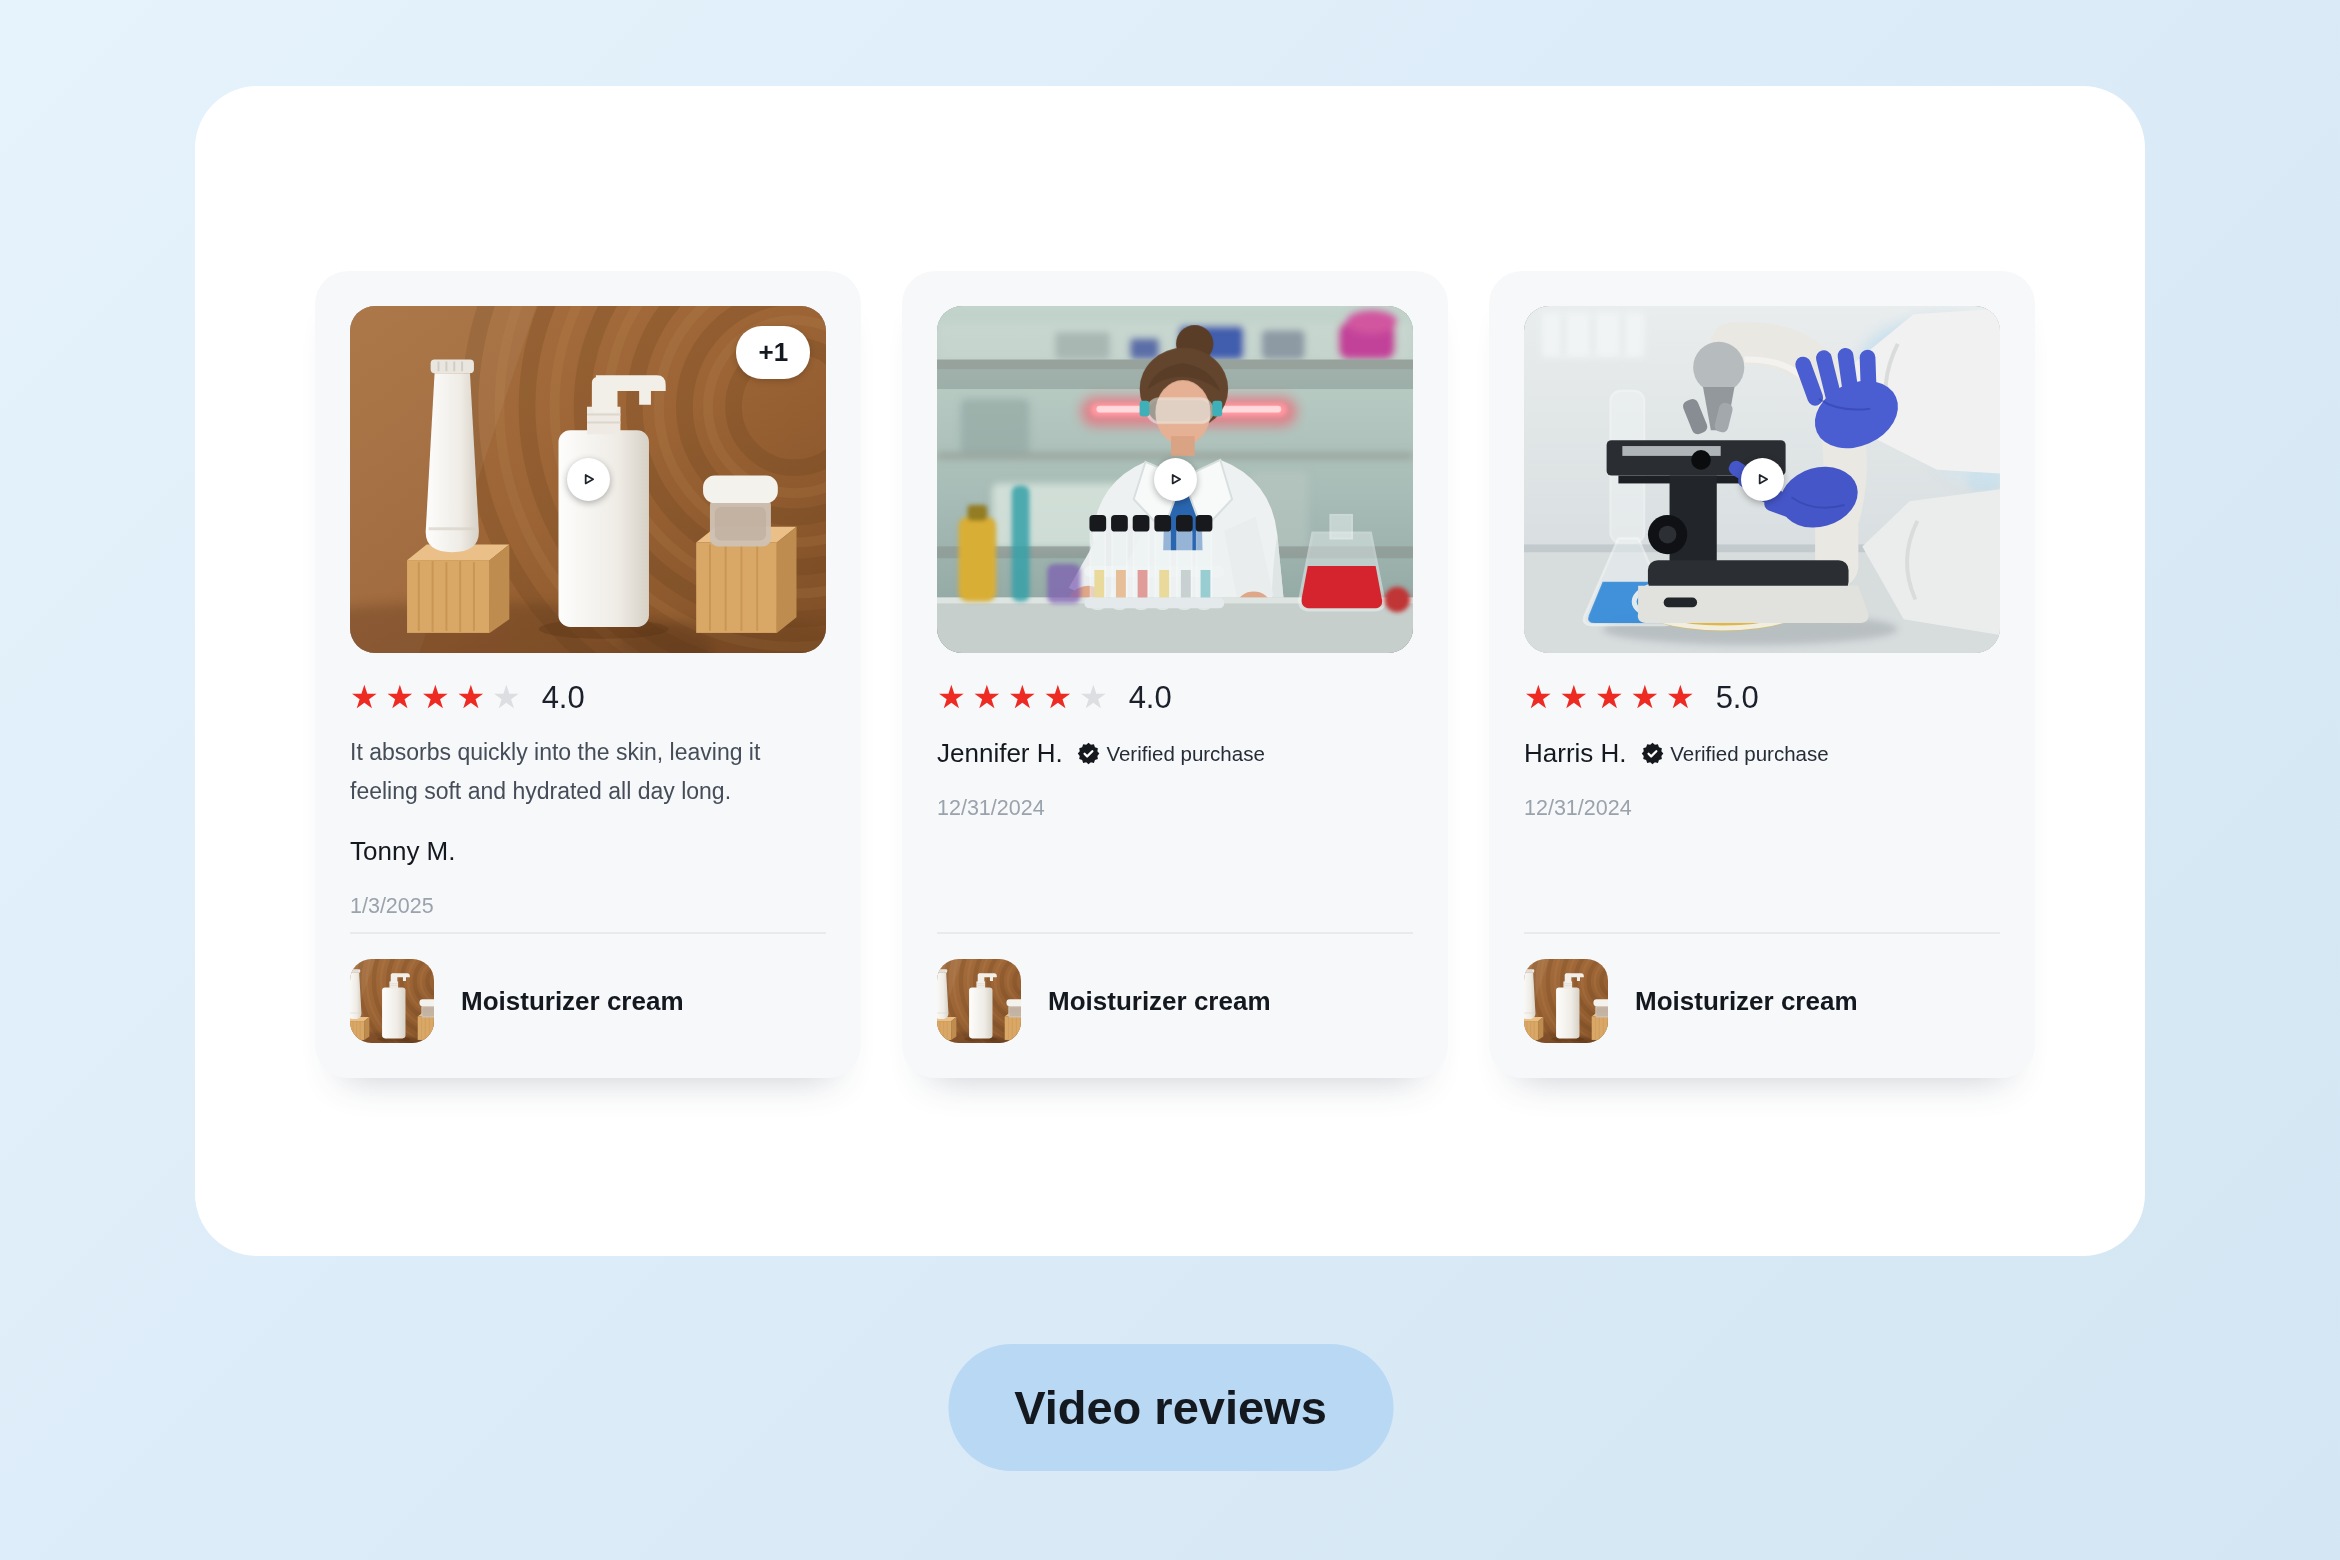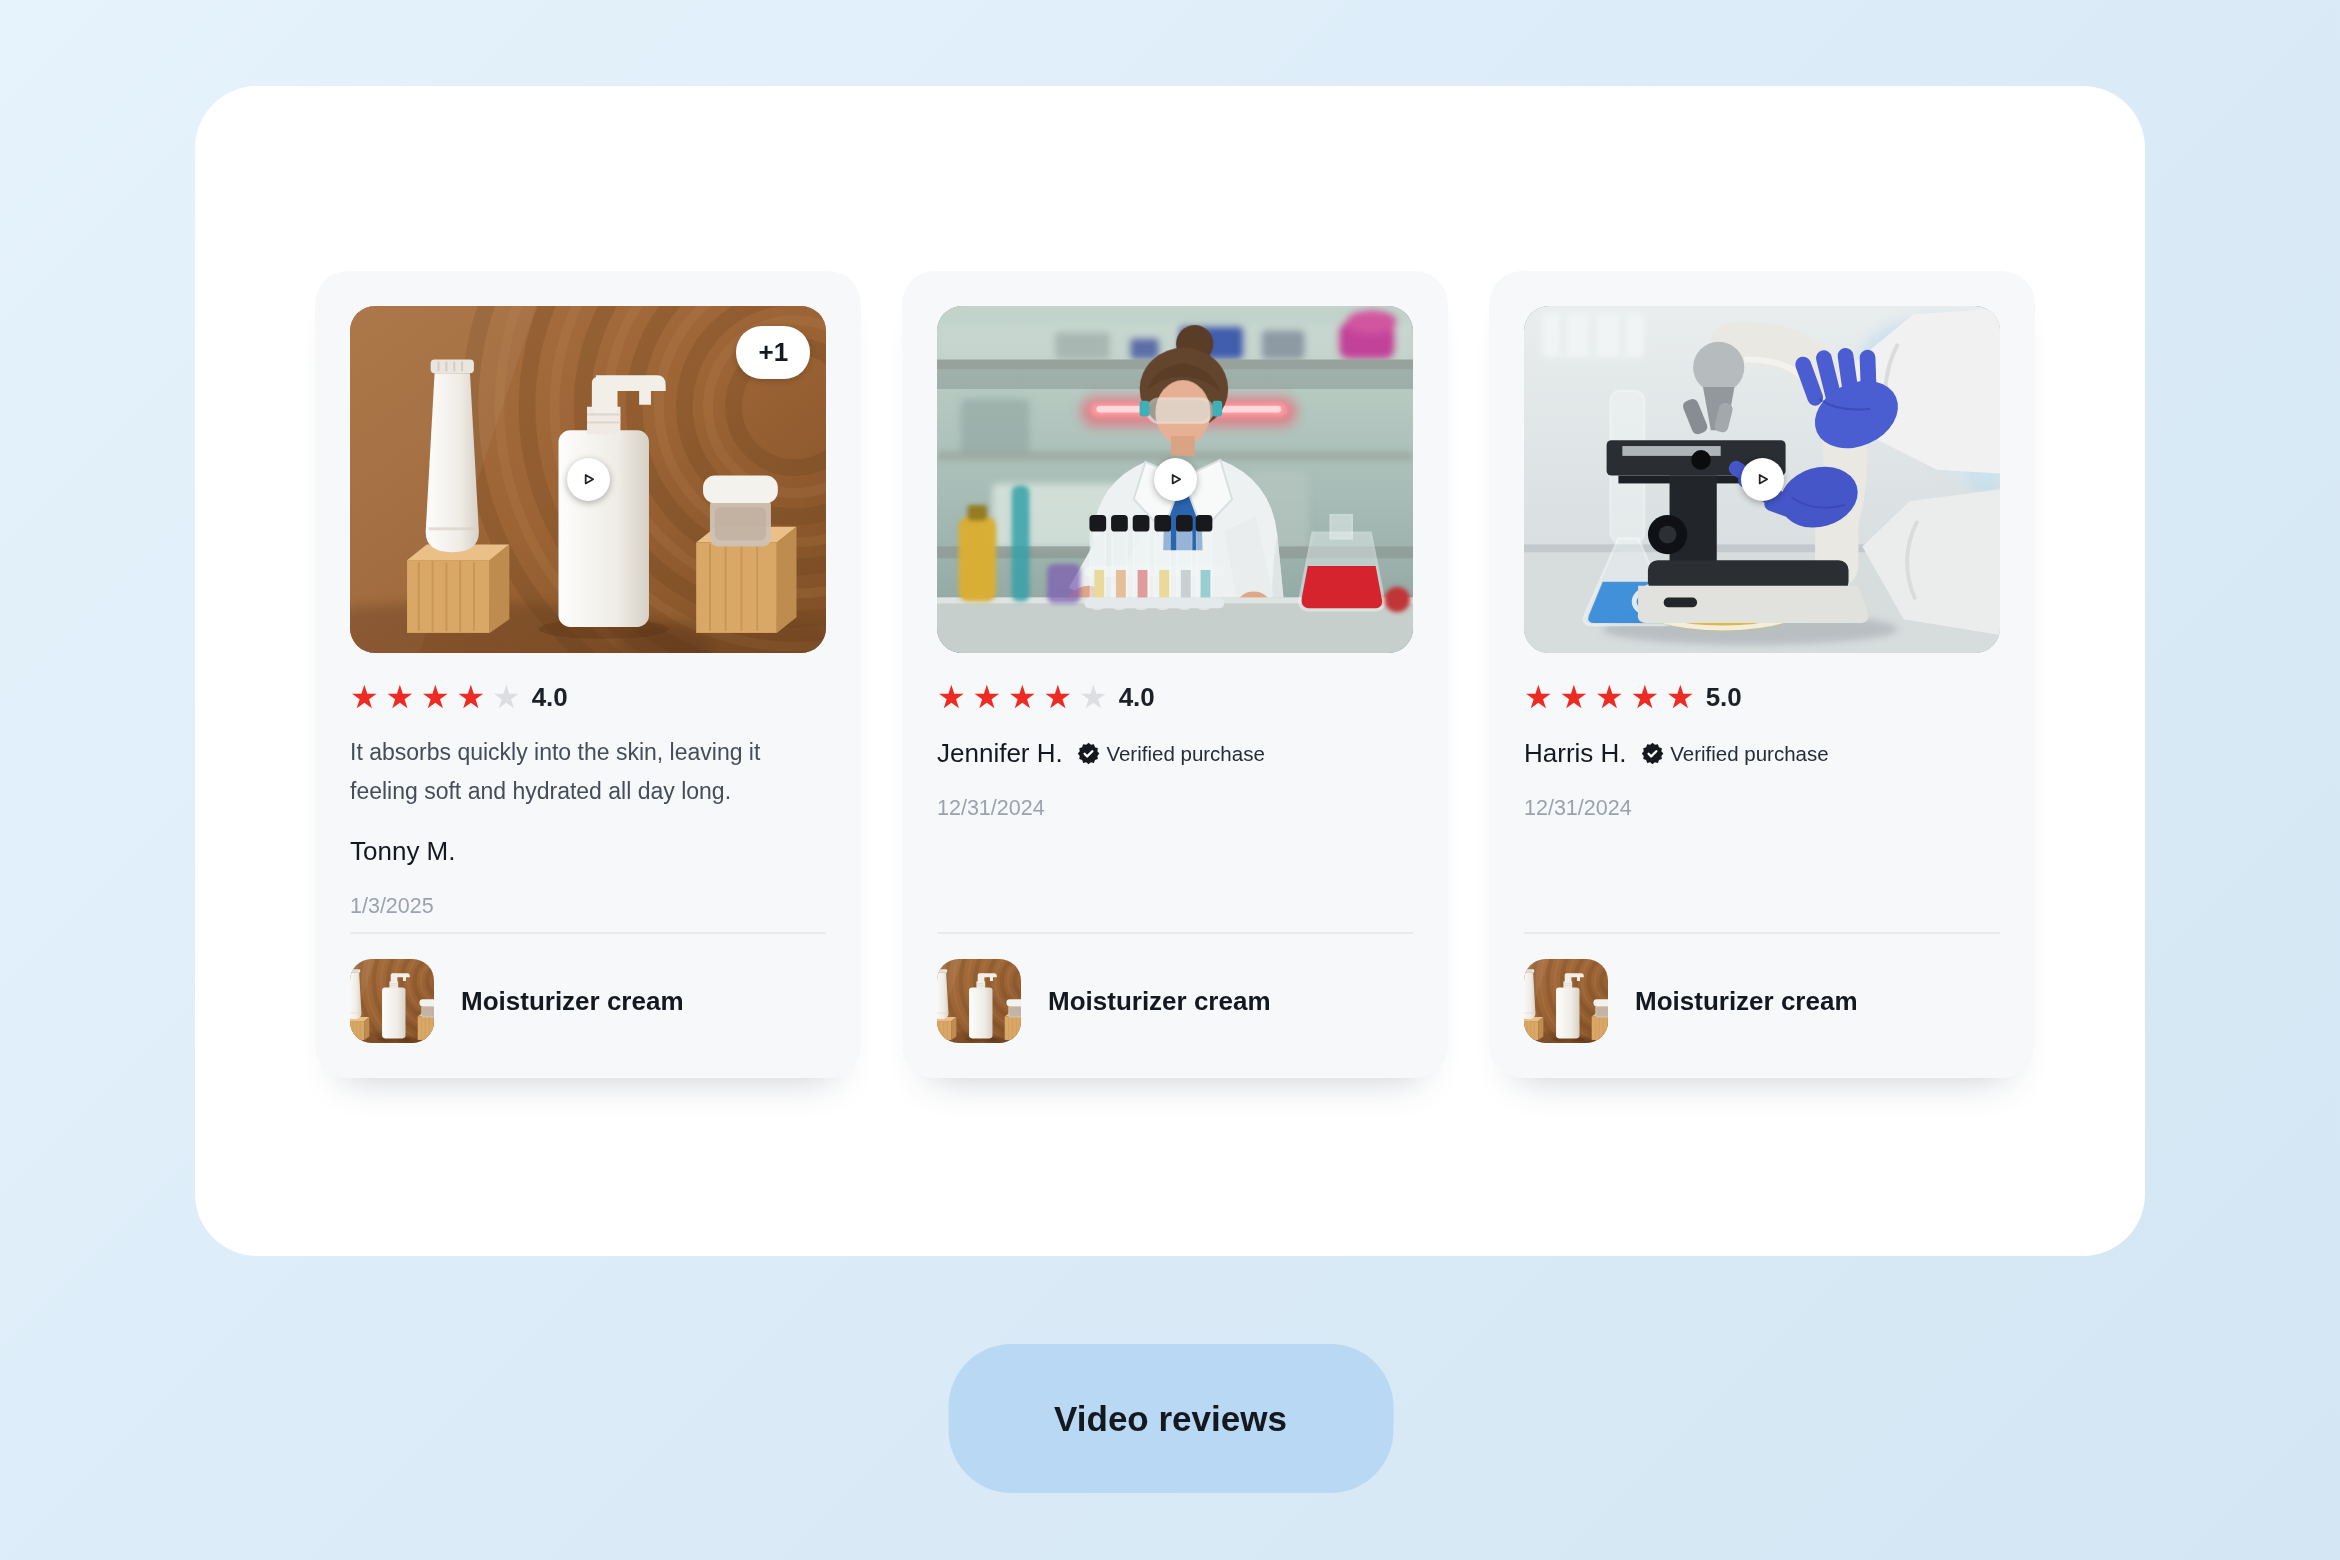--- a/index.html
+++ b/index.html
@@ -26,38 +26,38 @@
   .play path{fill:none;stroke:#20242b;stroke-width:1.9;stroke-linejoin:round;}
   .more-badge{
     position:absolute;top:19.5px;right:15.6px;min-width:74px;height:53px;box-sizing:border-box;padding:0 17.6px;
     background:#ffffff;border-radius:26px;display:flex;align-items:center;justify-content:center;
     font-size:26px;font-weight:700;color:#14181f;box-shadow:0 2px 7.8px rgba(0,0,0,.18);cursor:pointer;
   }
   .stars-row{display:flex;align-items:center;margin-top:29px;height:31px;flex:none;}
   .stars{display:flex;gap:6.8px;}
   .star{font-size:32px;line-height:31px;color:#ee2b23;}
   .star.empty{color:#dcdee1;}
-  .rating{margin-left:11px;font-size:26px;font-weight:700;color:#1b202a;}
+  .rating{margin-left:21px;font-size:31px;font-weight:400;color:#1b202a;}
   .review-text{margin:19.5px 0 0;font-size:23px;line-height:39px;color:#454d59;flex:none;}
   .author-row{margin-top:25px;display:flex;align-items:center;gap:13.7px;flex:none;}
   .author{font-size:26px;font-weight:400;color:#14181f;}
   .verified{display:flex;align-items:center;gap:5px;}
   .seal{width:25px;height:25px;flex:none;}
   .verified-label{font-size:20.5px;font-weight:500;color:#272d37;}
   .date{margin-top:27px;font-size:21.5px;color:#9aa2ac;flex:none;}
   .divider{margin-top:auto;border-top:2px solid #e8eaed;flex:none;}
   .product-row{margin-top:25px;display:flex;align-items:center;gap:27px;flex:none;cursor:pointer;}
   .thumb{width:84px;height:84px;border-radius:21.5px;overflow:hidden;flex:none;}
   .thumb svg{display:block;width:100%;height:100%;}
   .product-name{font-size:26px;font-weight:700;color:#14181f;}
   .cta{
     position:absolute;left:50%;top:1344px;transform:translateX(-50%);
-    width:445px;height:149px;border-radius:63px;background:#b9d8f4;border:none;
+    width:445px;height:127px;border-radius:63px;background:#b9d8f4;border:none;
     display:flex;align-items:center;justify-content:center;
-    font-size:35px;font-weight:600;color:#14181f;font-family:inherit;cursor:pointer;
+    font-size:47px;font-weight:600;color:#14181f;font-family:inherit;cursor:pointer;
   }
   .defs-svg{position:absolute;width:0;height:0;overflow:hidden;}
 </style>
 </head>
 <body>
 
 <svg class="defs-svg" aria-hidden="true">
   <defs>
     <linearGradient id="g-cos-bg" x1="0" y1="0" x2="1" y2="1">
       <stop offset="0" stop-color="#a97140"></stop>

